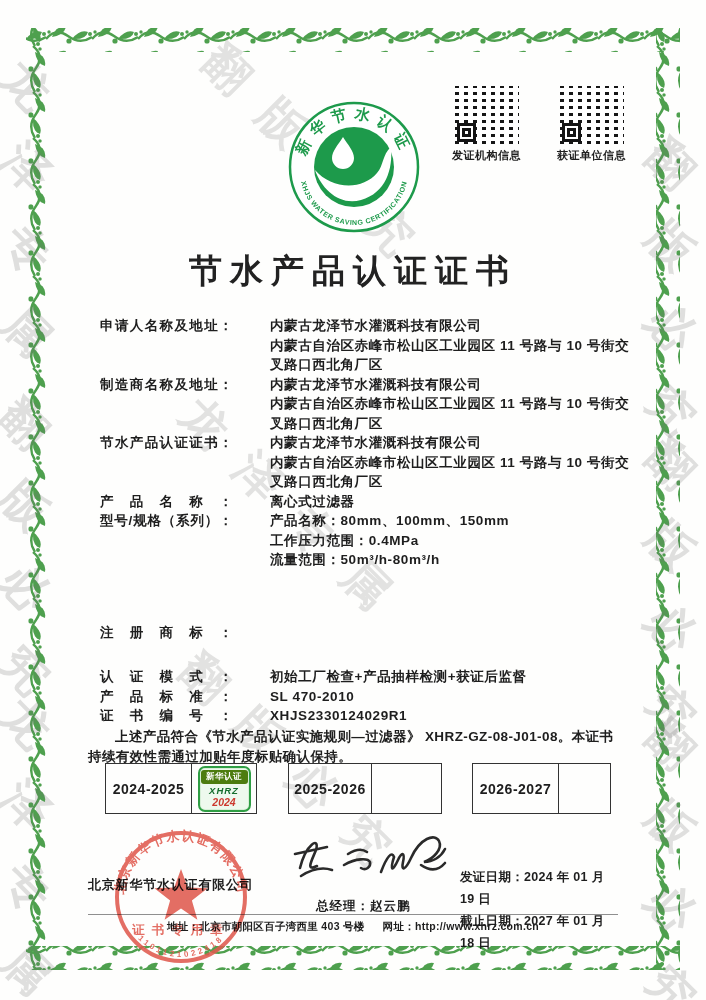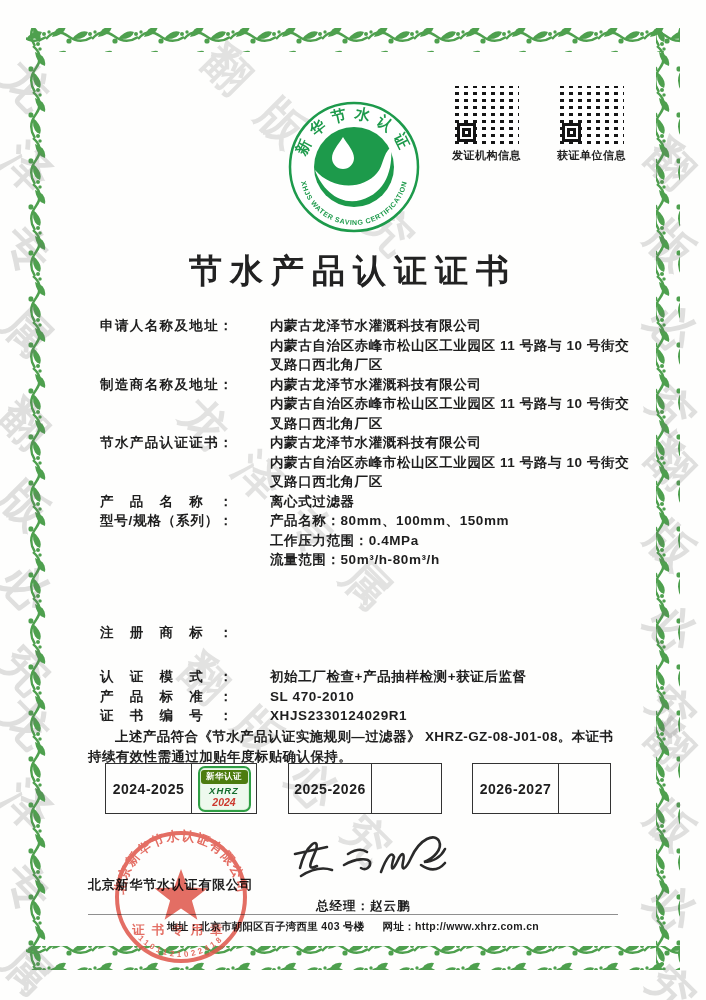--- a/index.html
+++ b/index.html
@@ -295,20 +295,24 @@
     <svg class="signature" width="165" height="62" viewBox="0 0 165 62">
       <g fill="none" stroke="#2a2a2a" stroke-width="2.6" stroke-linecap="round">
         <path d="M14,42 C20,18 34,10 30,24 C26,34 19,46 31,40 M9,28 L41,21 M15,50 C26,43 37,41 46,44"></path>
         <path d="M62,28 C70,23 77,23 81,26 M58,39 C70,32 82,32 84,36 C85,41 80,45 75,42"></path>
         <path d="M95,46 C101,30 106,25 108,31 C104,44 106,47 112,34 C116,25 119,27 117,36 C115,45 119,45 125,32 C134,12 149,7 153,15 C157,23 147,33 138,36 C147,36 155,31 159,23 M135,39 C145,46 153,44 159,37"></path>
       </g>
     </svg>
 
     <div class="signer">总经理：赵云鹏</div>
 
+    <div class="dates">
+      <div>发证日期：2024 年 01 月 19 日</div>
+      <div>截止日期：2027 年 01 月 18 日</div>
+    </div>
 
     <div class="divider"></div>
 
     <div class="footer">
       <span>地址：北京市朝阳区百子湾西里 403 号楼</span><span>网址：http://www.xhrz.com.cn</span>
     </div>
   </div>
 
 </div>
 

